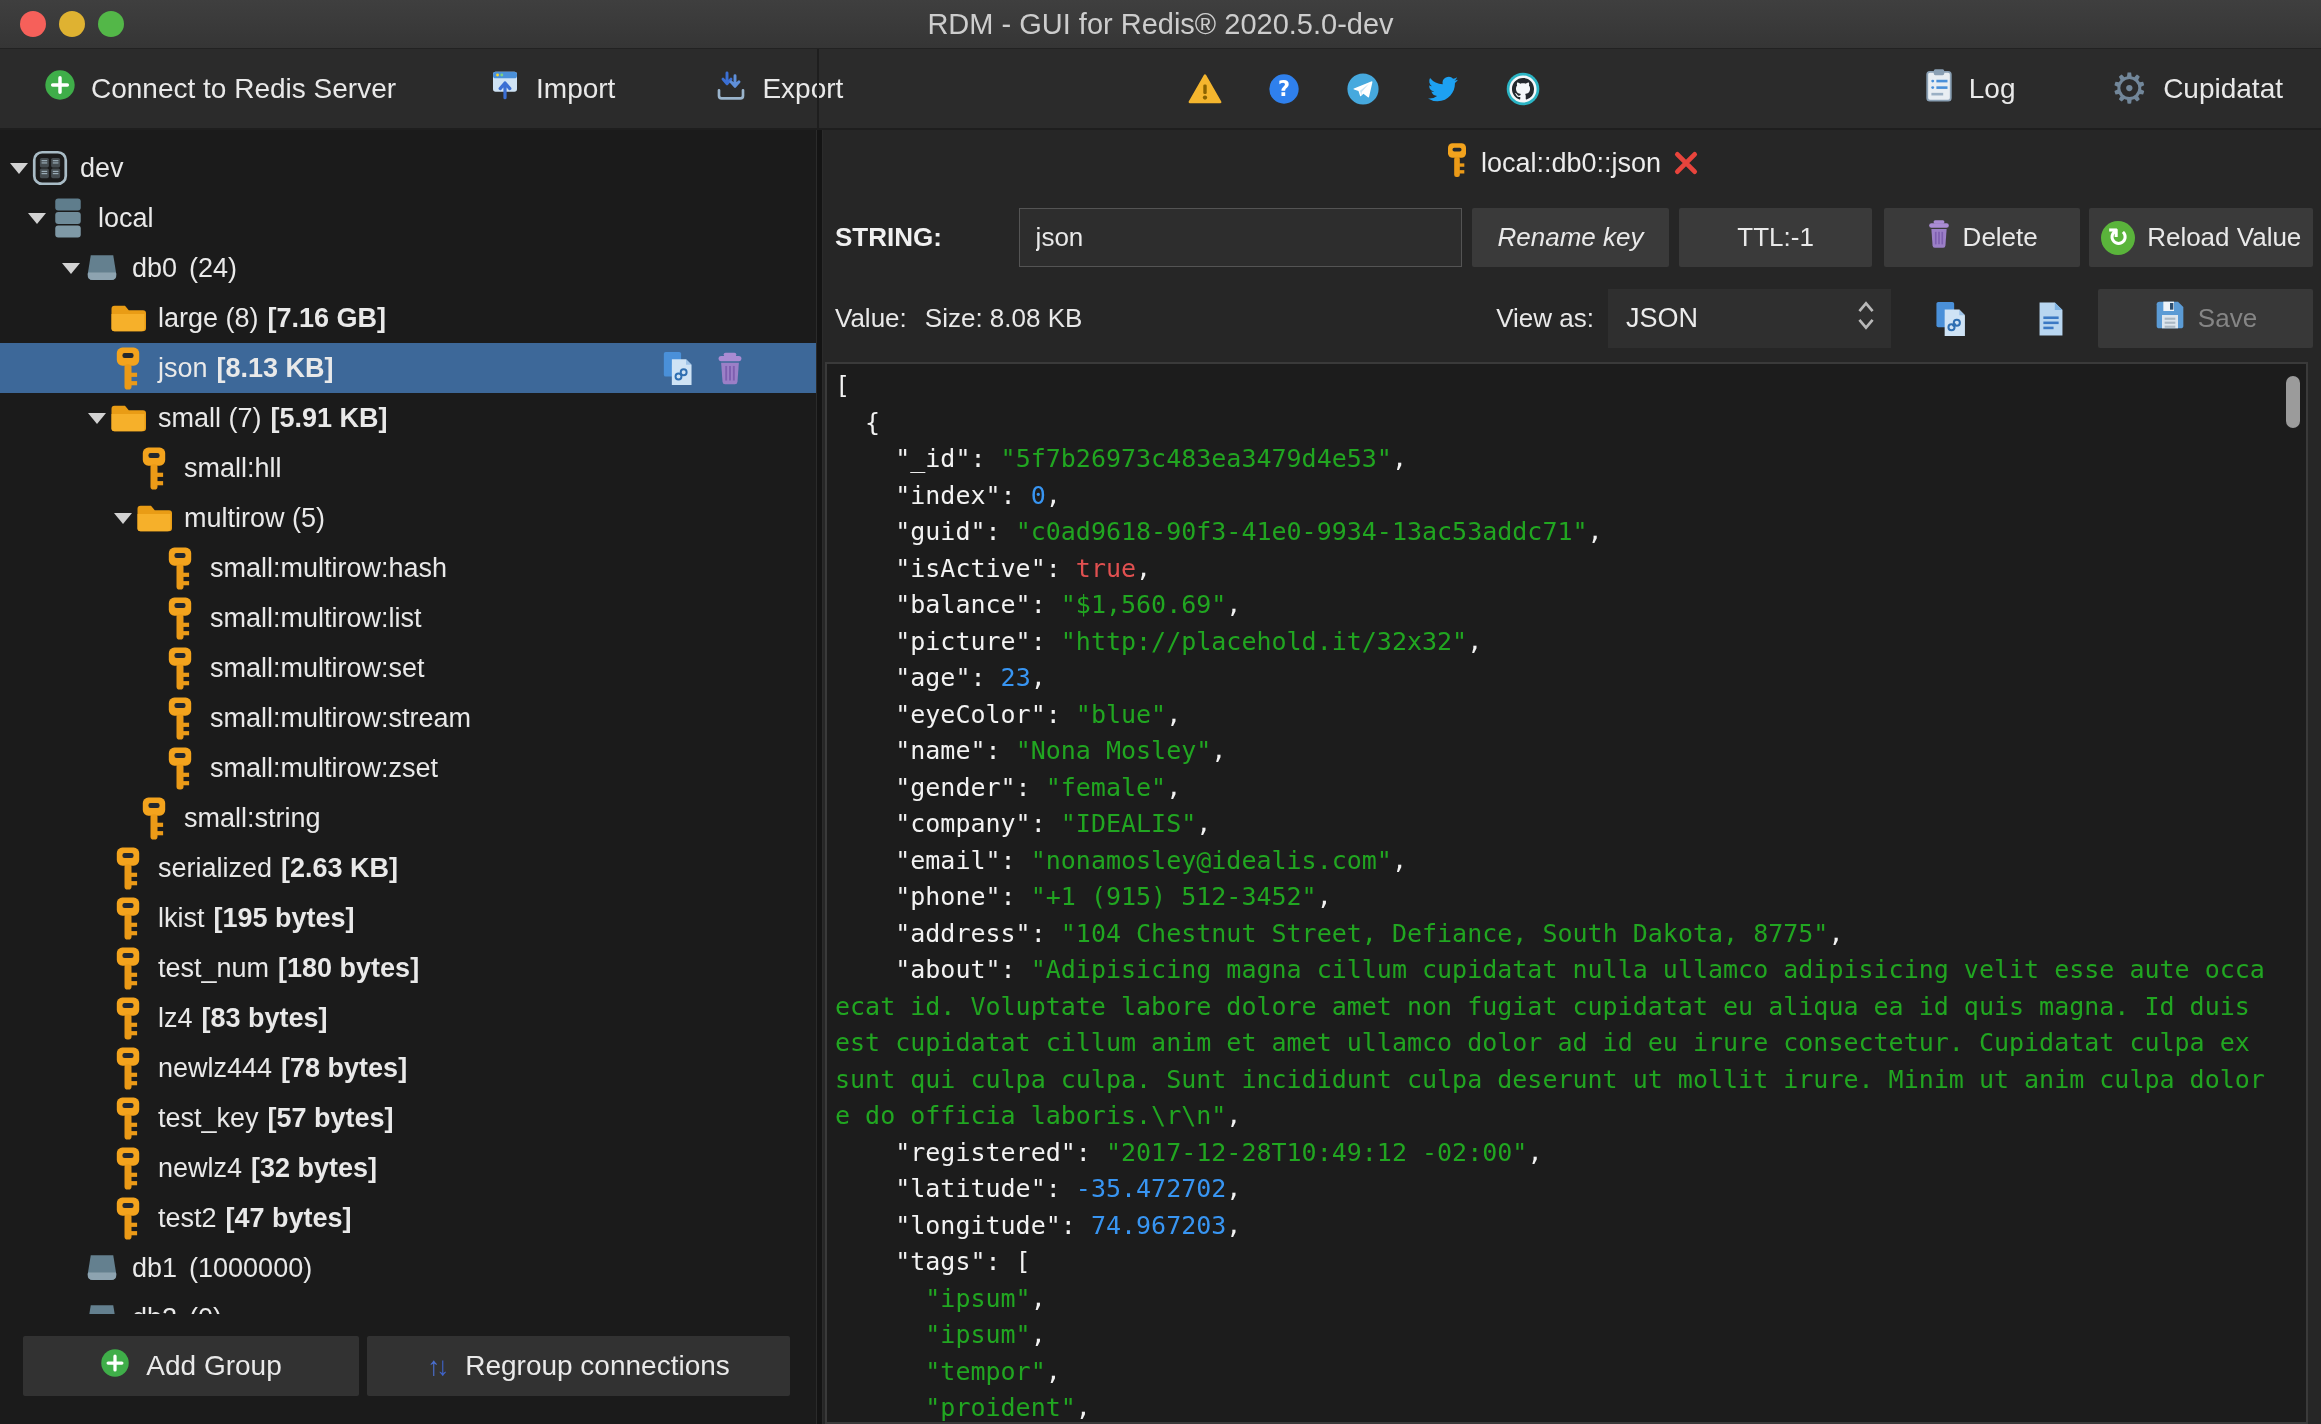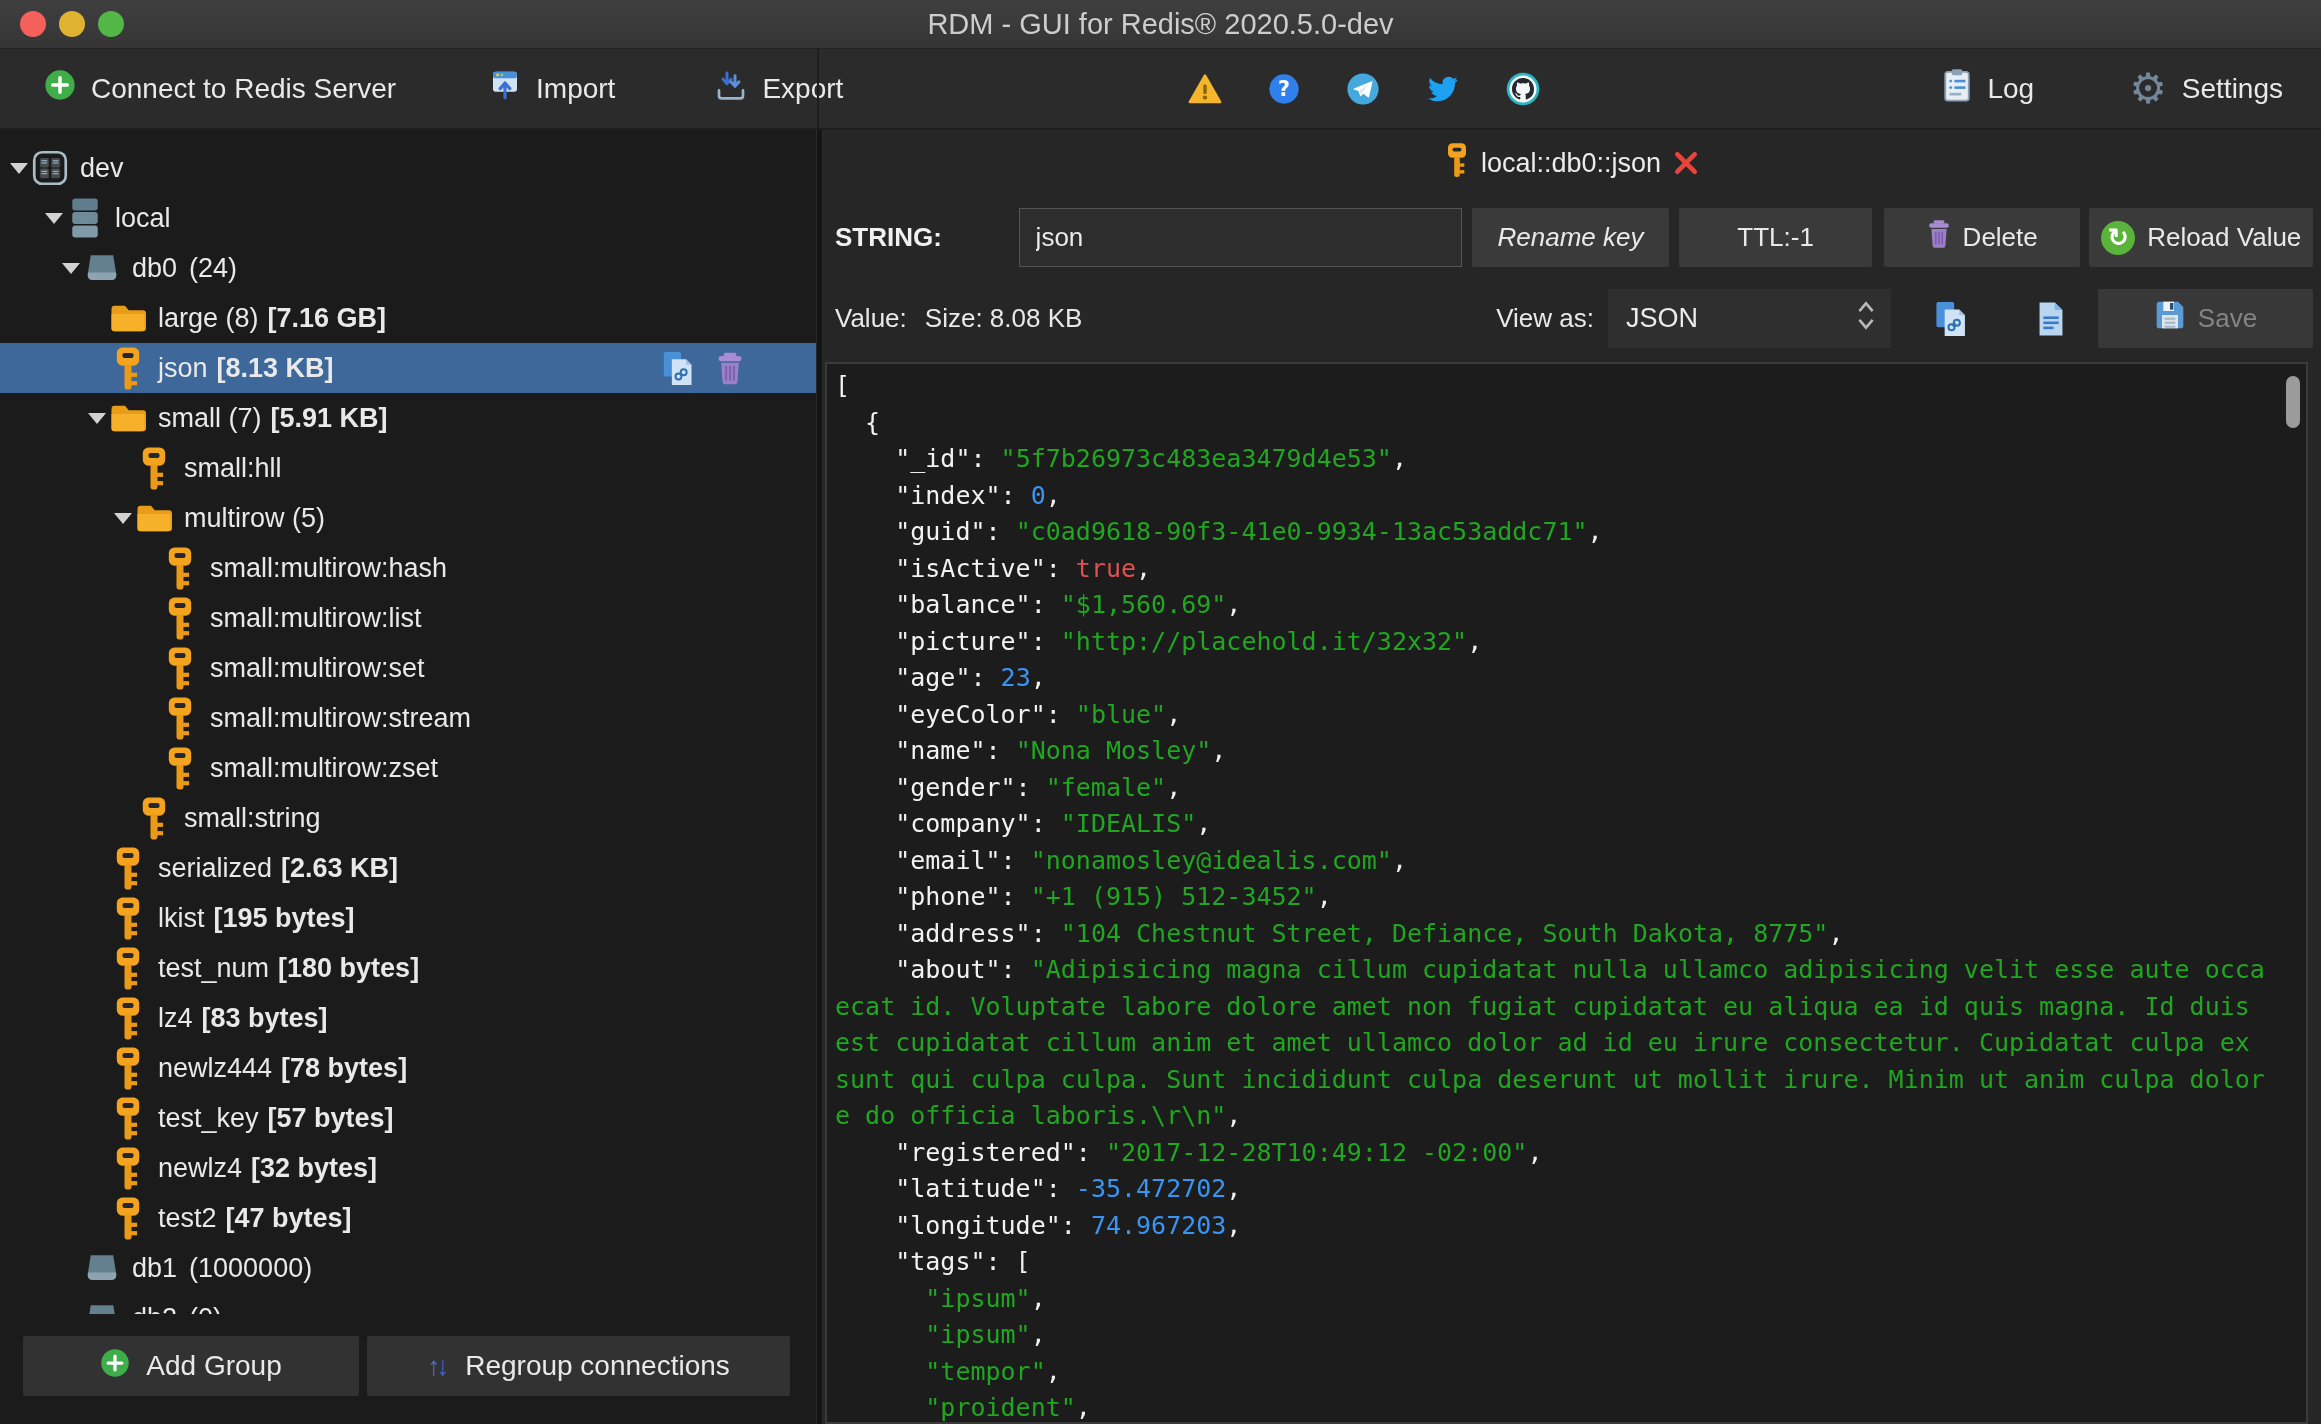--- a/index.html
+++ b/index.html
@@ -171,21 +171,21 @@
             <rect x="9" y="9" width="8.5" height="2" fill="#4a90d9"></rect>
             <circle cx="6.2" cy="15" r="1.1" fill="#4a90d9"></circle>
             <rect x="9" y="14" width="8.5" height="2" fill="#4a90d9"></rect>
             <rect x="5.2" y="19" width="9" height="2" fill="#9ab0c4"></rect>
           </svg>
       </span>
       <span>Log</span>
     </div>
     <div class="tb-item">
       <span class="gear-glyph">⚙</span>
-      <span>Settings</span>
+      <span>Cupidatat</span>
     </div>
   </div>
 </div>
 
 <div class="main">
 
   <div class="sidebar">
     <div class="tree">
         <div class="tree-row" style="padding-left: 6px;">
           <span class="arrow">
@@ -207,21 +207,21 @@
                 <line x1="18.5" y1="11.5" x2="23.5" y2="11.5"></line>
                 <line x1="8.5" y1="19" x2="13.5" y2="19"></line>
                 <line x1="8.5" y1="21" x2="13.5" y2="21"></line>
                 <line x1="18.5" y1="19" x2="23.5" y2="19"></line>
                 <line x1="18.5" y1="21" x2="23.5" y2="21"></line>
               </g>
             </svg>
           </span>
           <span class="tname">dev</span>
         </div>
-        <div class="tree-row" style="padding-left: 41px;">
+        <div class="tree-row" style="padding-left: 24px;">
           <span class="arrow">
             <i class="tri"></i>
           </span>
           <span class="tree-icon">
             <svg viewBox="0 0 22 28" width="34" height="42">
               <rect x="2.5" y="1" width="17" height="8" rx="2" fill="#5f7d8c"></rect>
               <rect x="2.5" y="10" width="17" height="8" rx="2" fill="#6f8b99"></rect>
               <rect x="2.5" y="19" width="17" height="8" rx="2" fill="#7f99a6"></rect>
             </svg>
           </span>

